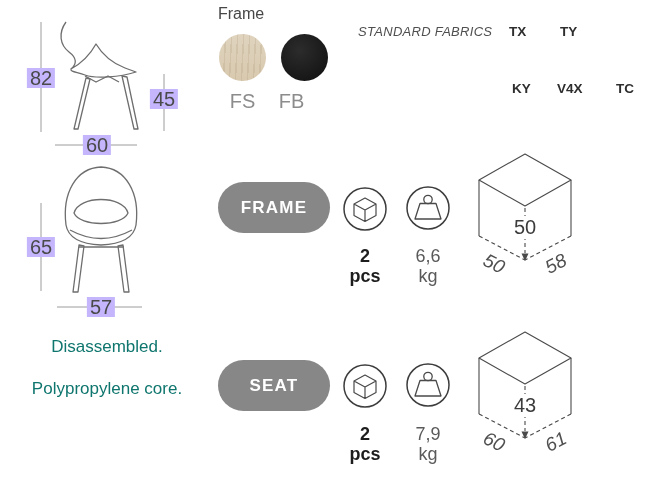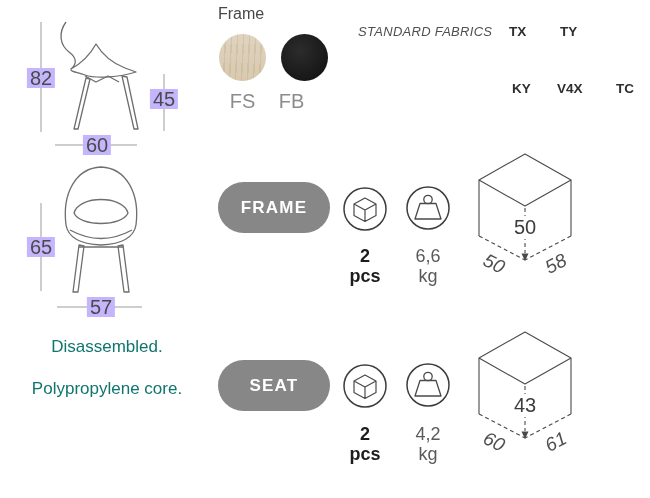--- a/index.html
+++ b/index.html
@@ -173,21 +173,21 @@
       <circle cx="23" cy="23" r="21" fill="none" stroke="#3d3d3d" stroke-width="1.5"></circle>
       <circle cx="23" cy="14.5" r="4.2" fill="none" stroke="#4a4a4a" stroke-width="1.3"></circle>
       <path fill="none" stroke="#4a4a4a" stroke-width="1.3" stroke-linejoin="round" d="M15,18.5 L31,18.5 L36,34 L10,34 Z"></path>
     </svg>
   </div>
   <div class="valBlock vb-bold" style="left:337px;top:424px">
     <div>2</div>
     <div>pcs</div>
   </div>
   <div class="valBlock vb-gray" style="left:400px;top:424px">
-    <div>4,2</div>
+    <div>7,9</div>
     <div>kg</div>
   </div>
   <div class="isoBox" style="left:465px;top:323px">
     <svg width="130" height="140" viewBox="0 0 130 140">
       <g fill="none" stroke="#4a4a4a" stroke-width="1.1" stroke-linejoin="round">
         <path d="M60,9 L106,35 L60,61 L14,35 Z"></path>
         <line x1="14" y1="35" x2="14" y2="91"></line>
         <line x1="106" y1="35" x2="106" y2="91"></line>
         <g stroke-dasharray="4,3">
           <line x1="14" y1="91" x2="60" y2="115"></line>

